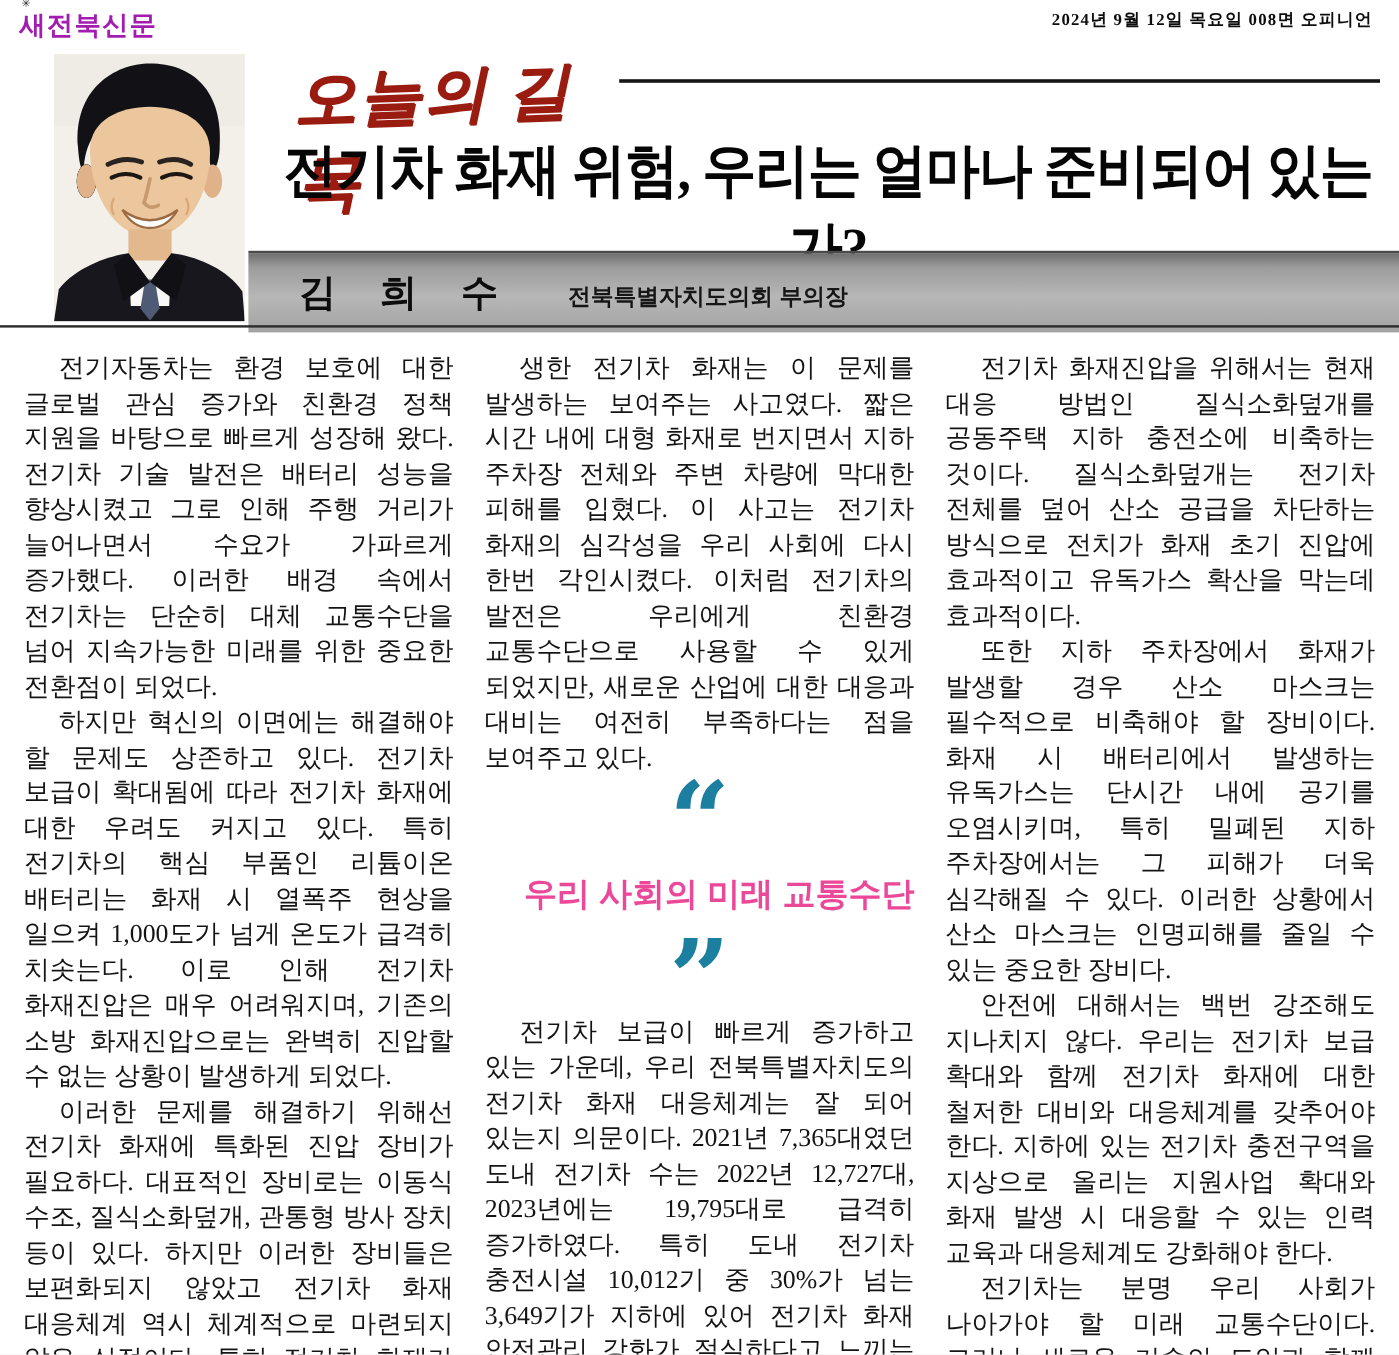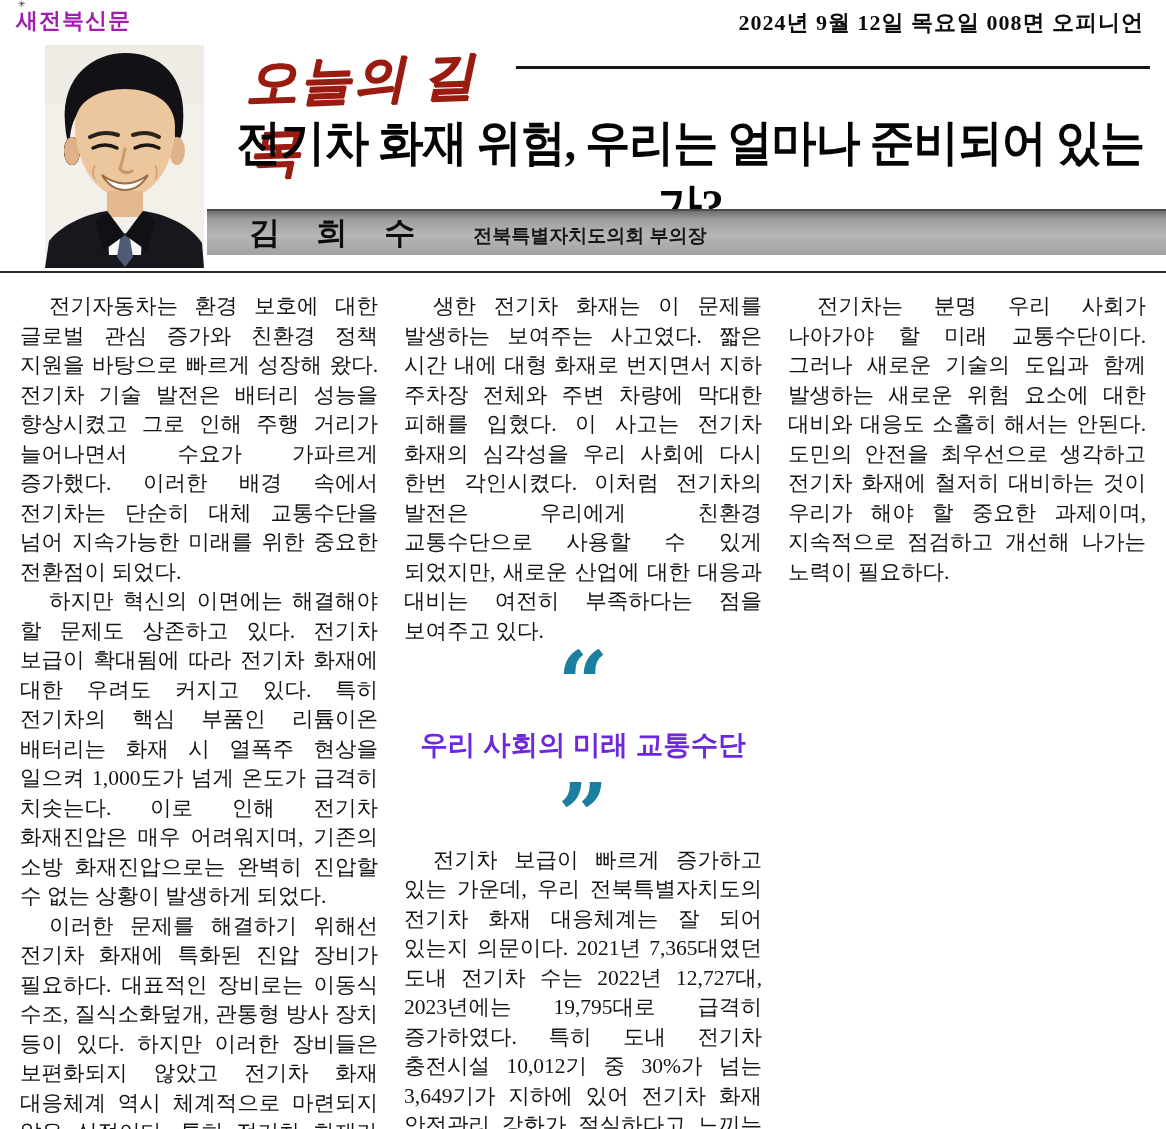--- a/index.html
+++ b/index.html
@@ -14,21 +14,21 @@
     position:absolute; left:16px; top:6px;
     font-family:"Liberation Sans","DejaVu Sans",sans-serif;
     font-weight:bold; font-size:22px; letter-spacing:1px; color:#a21caf;
   }
   .masthead-emblem {
     position:absolute; left:18px; top:-1px; font-size:9px; color:#2a2a33;
     letter-spacing:1px; font-family:"DejaVu Sans",sans-serif;
   }
   .dateline {
     position:absolute; right:22px; top:8px;
-    font-weight:bold; font-size:22px; color:#0d0d0d; letter-spacing:1px;margin-left:38px;
+    font-weight:bold; font-size:14px; color:#0d0d0d; letter-spacing:1px;margin-left:38px;
   }
   
   .portrait {
     position:absolute; left:45px; top:45px; width:159px; height:223px;
     background:#f4f2ee; overflow:hidden;
   }
   
   .series-title {
     position:absolute; left:246px; top:44px; width:270px;
     font-size:52px; font-weight:bold; font-style:italic;
@@ -41,21 +41,21 @@
   }
   
   .headline {
     position:absolute; left:222px; top:110px; width:936px;
     text-align:center; font-weight:bold; font-size:45px; letter-spacing:-1px;
     color:#050505; transform:scaleY(1.08); transform-origin:top;
     font-family:"Liberation Serif","DejaVu Serif",serif;
   }
   
   .author-bar {
-    position:absolute; left:207px; right:0; top:209px; height:46px;
+    position:absolute; left:207px; right:0; top:209px; height:68px;
     background:linear-gradient(180deg,#6e6e6e 0%,#9c9c9c 18%,#b7b7b7 55%,#a2a2a2 100%);
     border-top:2px solid #4a4a4a;
     display:flex; align-items:center;
   }
   .author-name {
     margin-left:42px;
     font-family:"Liberation Sans","DejaVu Sans",sans-serif;
     font-weight:bold; font-size:31px; letter-spacing:14px; color:#0c0c0c;
     white-space:nowrap;
   }
@@ -78,22 +78,22 @@
   .pull-quote { text-align:center; margin:14px 0 10px 0; }
   .q-mark {
     display:block; font-family:"DejaVu Serif",serif; font-weight:bold;
     color:#1d7fa0; font-size:88px; line-height:46px; height:52px;
     text-indent:0;
   }
   .q-mark.close { height:58px; line-height:74px; }
   .pq-line {
     display:block; text-indent:0;
     font-family:"Liberation Sans","DejaVu Sans",sans-serif;
-    font-weight:bold; font-size:27.5px; color:#6d28d9; letter-spacing:0;
-    margin:18px 0; word-break:keep-all;
+    font-weight:bold; font-size:27.5px; color:#ec4899; letter-spacing:0;
+    margin:18px 0; word-break:keep-all;text-align:right;
   }
 </style>
 </head>
 <body>
 
 <div class="page">
 
   <div class="masthead-emblem">✳</div>
   <div class="masthead-logo">새전북신문</div>
   <div class="dateline">2024년 9월 12일 목요일 008면 오피니언</div>
@@ -165,17 +165,20 @@
         <span class="q-mark">“</span>
         <span class="pq-line">우리 사회의 미래 교통수단</span>
         <span class="q-mark close">”</span>
       </div>
 
       <p>전기차 보급이 빠르게 증가하고 있는 가운데, 우리 전북특별자치도의 전기차 화재 대응체계는 잘 되어 있는지 의문이다. 2021년 7,365대였던 도내 전기차 수는 2022년 12,727대, 2023년에는 19,795대로 급격히 증가하였다. 특히 도내 전기차 충전시설 10,012기 중 30%가 넘는 3,649기가 지하에 있어 전기차 화재 안전관리 강화가 절실하다고 느끼는 이유다.</p>
 
     </div>
 
     <div class="col">
+      <p>전기차 화재진압을 위해서는 현재 대응 방법인 질식소화덮개를 공동주택 지하 충전소에 비축하는 것이다. 질식소화덮개는 전기차 전체를 덮어 산소 공급을 차단하는 방식으로 전치가 화재 초기 진압에 효과적이고 유독가스 확산을 막는데 효과적이다.</p>
+      <p>또한 지하 주차장에서 화재가 발생할 경우 산소 마스크는 필수적으로 비축해야 할 장비이다. 화재 시 배터리에서 발생하는 유독가스는 단시간 내에 공기를 오염시키며, 특히 밀폐된 지하 주차장에서는 그 피해가 더욱 심각해질 수 있다. 이러한 상황에서 산소 마스크는 인명피해를 줄일 수 있는 중요한 장비다.</p>
+      <p>안전에 대해서는 백번 강조해도 지나치지 않다. 우리는 전기차 보급 확대와 함께 전기차 화재에 대한 철저한 대비와 대응체계를 갖추어야 한다. 지하에 있는 전기차 충전구역을 지상으로 올리는 지원사업 확대와 화재 발생 시 대응할 수 있는 인력 교육과 대응체계도 강화해야 한다.</p>
       <p>전기차는 분명 우리 사회가 나아가야 할 미래 교통수단이다. 그러나 새로운 기술의 도입과 함께 발생하는 새로운 위험 요소에 대한 대비와 대응도 소홀히 해서는 안된다. 도민의 안전을 최우선으로 생각하고 전기차 화재에 철저히 대비하는 것이 우리가 해야 할 중요한 과제이며, 지속적으로 점검하고 개선해 나가는 노력이 필요하다.</p>
     </div>
 
   </div>
 </div>
 
 </body></html>

